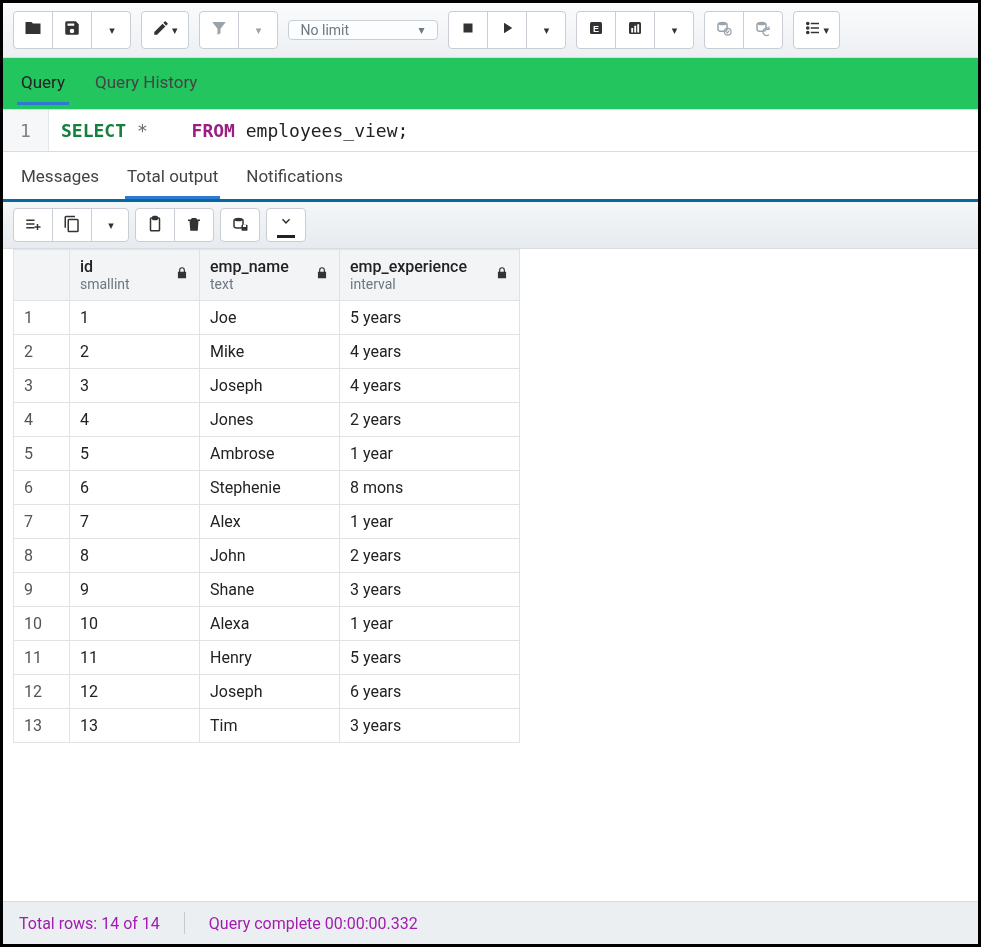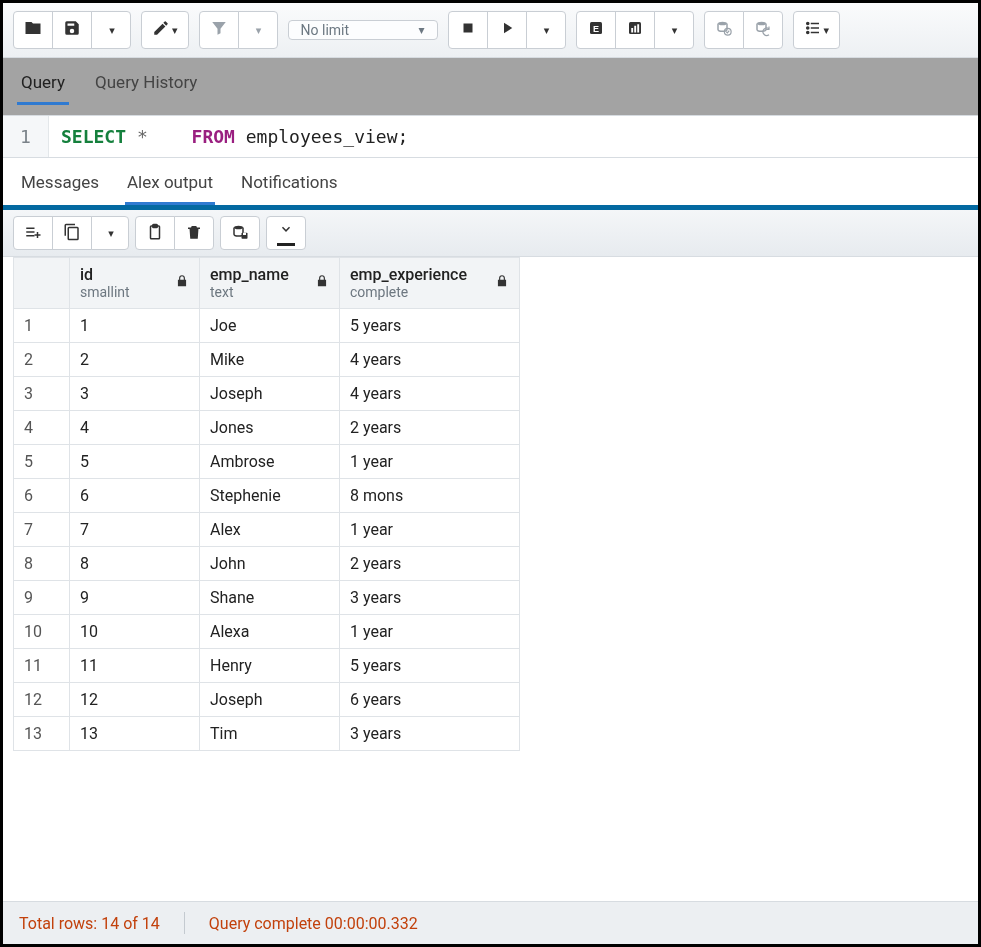--- a/index.html
+++ b/index.html
@@ -59,23 +59,23 @@
     border-radius: 4px;
     background: #fcfdfe;
     color: #6c7882;
     cursor: pointer;
   }
   .limit-select .chev { font-size: 12px; }
   
   .tabs {
     display: flex;
     gap: 22px;
-    padding: 6px 14px 10px 14px;
+    padding: 6px 14px 4px 14px;
     border-bottom: 1px solid #d7dce1;
-    background: #a3a3a3;
+    background: #22c55e;
   }
   .tab {
     padding: 8px 4px 10px 4px;
     font-size: 17px;
     color: #444;
     cursor: pointer;
     border-bottom: 3px solid transparent;
   }
   .tab.active { color: #222; border-bottom-color: #2f7ad1; }
   
@@ -95,21 +95,21 @@
   }
   .code { padding: 10px 12px; white-space: pre; }
   .kw-select { color: #15803d; font-weight: bold; }
   .kw-from   { color: #9a1f80; font-weight: bold; margin-left: 33px; }
   .op        { color: #666; }
   
   .rtabs {
     display: flex;
     gap: 24px;
     padding: 8px 16px 0 16px;
-    border-bottom: 5px solid #0369a1;
+    border-bottom: 3px solid #0369a1;
   }
   .rtab { padding: 6px 2px 10px 2px; font-size: 17px; color:#444; cursor:pointer; border-bottom:3px solid transparent; }
   .rtab.active { border-bottom-color:#2f7ad1; }
   
   .rtoolbar {
     display: flex;
     align-items: center;
     gap: 6px;
     padding: 6px 10px;
     background: linear-gradient(#f4f6f8,#e7ebef);
@@ -143,21 +143,21 @@
   .lock { color:#333; }
   .lock svg{width:14px;height:14px;}
   
   .status {
     display:flex;
     align-items:center;
     padding: 10px 16px;
     background:#eceff2;
     border-top:1px solid #d7dce1;
     font-size:16px;
-    color:#c2410c;
+    color:#a21caf;
     gap: 24px;
   }
   .status .sep { width:1px; height:22px; background:#c4cad0; }
 </style>
 </head>
 <body>
 
 <div class="app">
 
   <div class="toolbar">
@@ -299,21 +299,21 @@
     <div class="tab">Query History</div>
   </div>
 
   <div class="editor">
     <div class="gutter">1</div>
     <div class="code"><span class="kw-select">SELECT</span> <span class="op">*</span> <span class="kw-from">FROM</span> <span>employees_view;</span></div>
   </div>
 
   <div class="rtabs">
     <div class="rtab">Messages</div>
-    <div class="rtab active">Alex output</div>
+    <div class="rtab active">Total output</div>
     <div class="rtab">Notifications</div>
   </div>
 
   <div class="rtoolbar">
     <div class="btn-group">
       <button class="tbtn">
         <span>
           <svg viewBox="0 0 24 24" fill="none" stroke="currentColor" stroke-width="2">
               <line x1="3" y1="7" x2="14" y2="7"></line>
               <line x1="3" y1="12" x2="14" y2="12"></line>
@@ -398,21 +398,21 @@
                 </span>
               <span class="lock"><svg viewBox="0 0 24 24" fill="currentColor">
                     <path d="M17 10V7a5 5 0 0 0-10 0v3H5v11h14V10h-2zm-8 0V7a3 3 0 0 1 6 0v3H9z"></path>
                   </svg></span>
             </div>
           </th>
           <th class="col-exp">
             <div class="th-inner">
               <span class="th-text">
                   <span>emp_experience</span>
-                  <span class="type">complete</span>
+                  <span class="type">interval</span>
                 </span>
               <span class="lock"><svg viewBox="0 0 24 24" fill="currentColor">
                     <path d="M17 10V7a5 5 0 0 0-10 0v3H5v11h14V10h-2zm-8 0V7a3 3 0 0 1 6 0v3H9z"></path>
                   </svg></span>
             </div>
           </th>
         </tr>
       </thead>
       <tbody>
           <tr>

